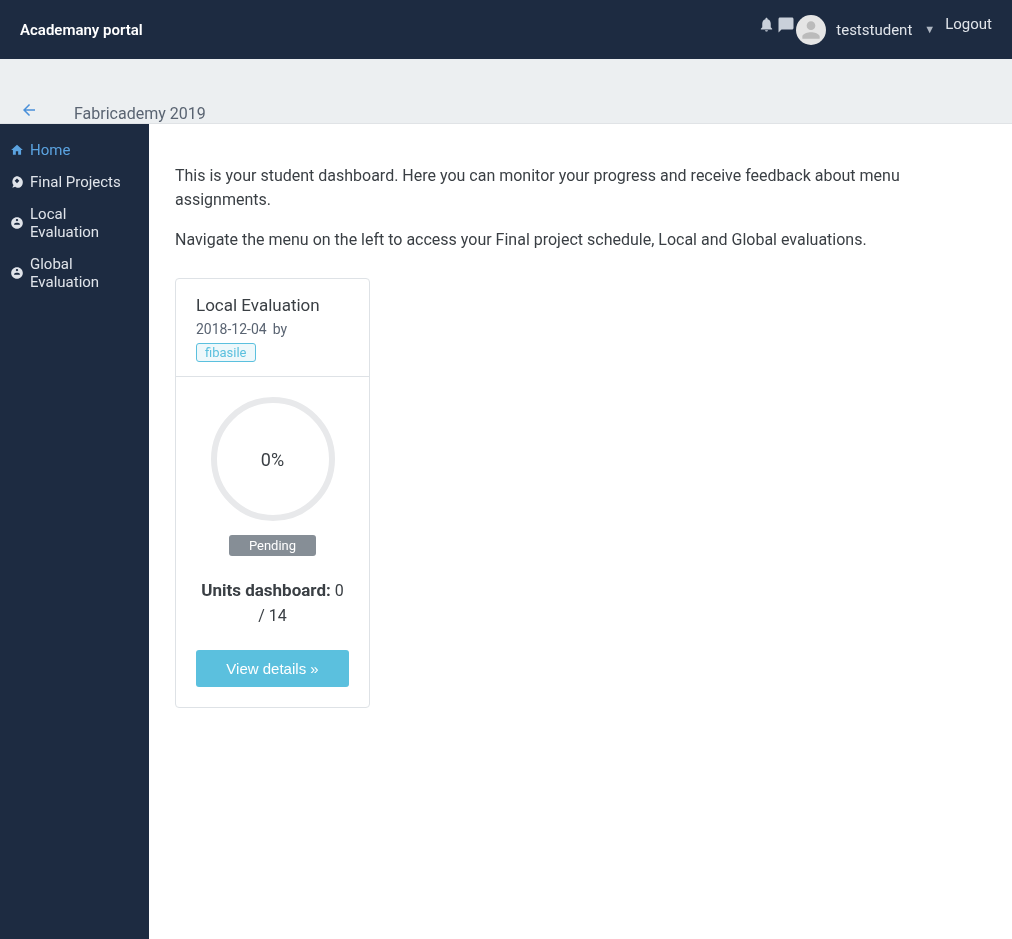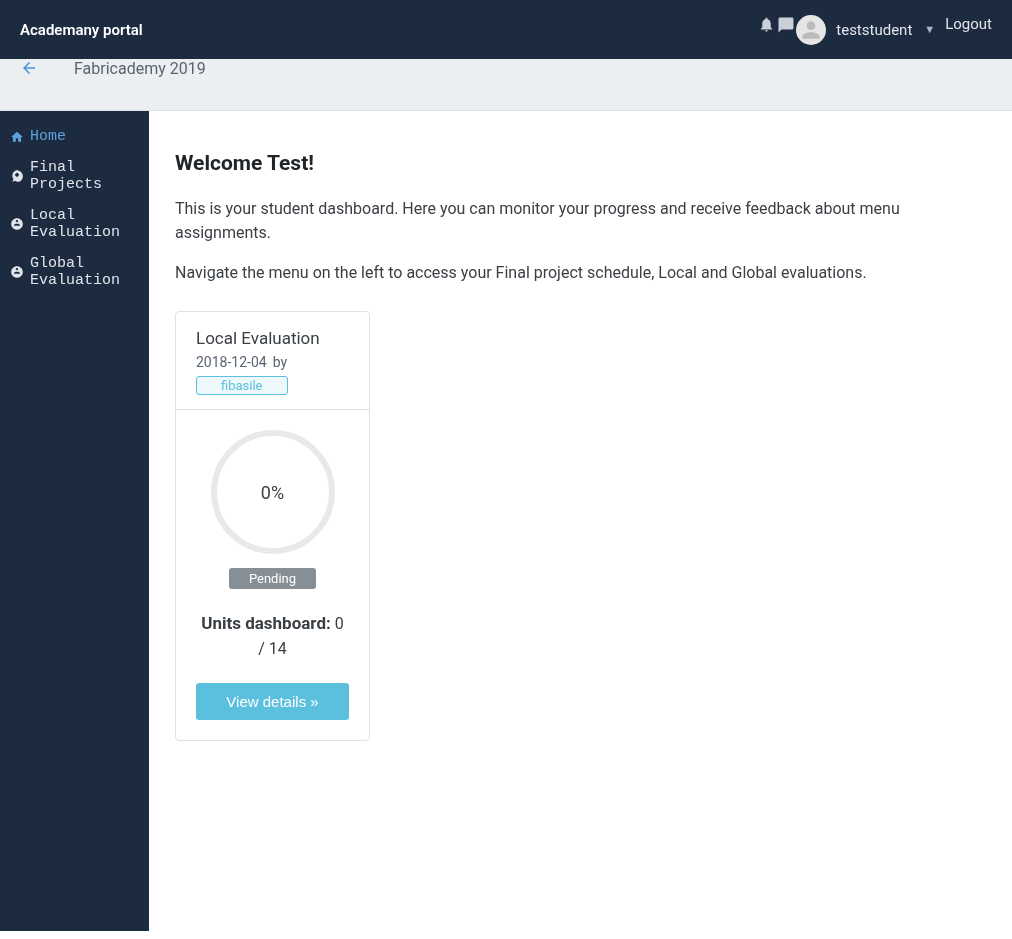--- a/index.html
+++ b/index.html
@@ -66,23 +66,23 @@
       margin-left: 2px;
     }
     .logout {
       color: #e0e4ea;
       font-size: 15px;
       cursor: pointer;
       margin-left: 10px;
     }
     .breadcrumb-bar {
       background: #eceff1;
-      height: 52px;
-      display: flex;
-      align-items: flex-start;
+      height: 65px;
+      display: flex;
+      align-items: flex-end;
       padding: 0 20px;
       border-bottom: 1px solid #e0e3e6;
     }
     .back-arrow {
       color: #4a90d9;
       cursor: pointer;
       margin-right: 36px;
     }
     .breadcrumb-text {
       color: #5a6472;
@@ -98,21 +98,20 @@
       padding: 10px 0;
     }
     .sidebar-item {
       display: flex;
       align-items: center;
       padding: 7px 10px;
       color: #e0e4ea;
       font-size: 15px;
       cursor: pointer;
       gap: 6px;
-      font-family: Liberation Mono, monospace;
     }
     .sidebar-item.active {
       color: #5ba3e0;
     }
     .sidebar-icon {
       width: 14px;
       height: 14px;
       display: flex;
       align-items: center;
       justify-content: center;
@@ -157,21 +156,21 @@
       color: #5a6472;
       display: flex;
       align-items: center;
       gap: 6px;
       flex-wrap: wrap;
     }
     .author-tag {
       display: inline-block;
       border: 1px solid #5bc0de;
       color: #5bc0de;
-      padding: 1px 24px;
+      padding: 1px 8px;
       border-radius: 3px;
       font-size: 13px;
       background: #eef8fb;
     }
     .card-body {
       padding: 20px;
       text-align: center;
     }
     .progress-circle {
       width: 124px;
@@ -285,21 +284,20 @@
       <span class="sidebar-icon">
         <svg viewBox="0 0 24 24" width="14" height="14" fill="currentColor">
             <path d="M12 2C6.48 2 2 6.48 2 12s4.48 10 10 10 10-4.48 10-10S17.52 2 12 2zm0 3c1.1 0 2 .9 2 2s-.9 2-2 2-2-.9-2-2 .9-2 2-2zm5 10H7v-1c0-1.66 3.34-2.5 5-2.5s5 .84 5 2.5v1z"></path>
           </svg>
       </span>
       <span>Global Evaluation</span>
     </div>
   </div>
 
   <div class="content">
-    <h2 class="welcome-title">Welcome Test!</h2>
     <p class="intro-text">This is your student dashboard. Here you can monitor your progress and receive feedback about menu assignments.</p>
     <p class="intro-text">Navigate the menu on the left to access your Final project schedule, Local and Global evaluations.</p>
 
     <div class="card">
       <div class="card-header">
         <div class="card-title">Local Evaluation</div>
         <div class="card-meta">
           <span>2018-12-04</span>
           <span>by</span>
           <span class="author-tag">fibasile</span>

